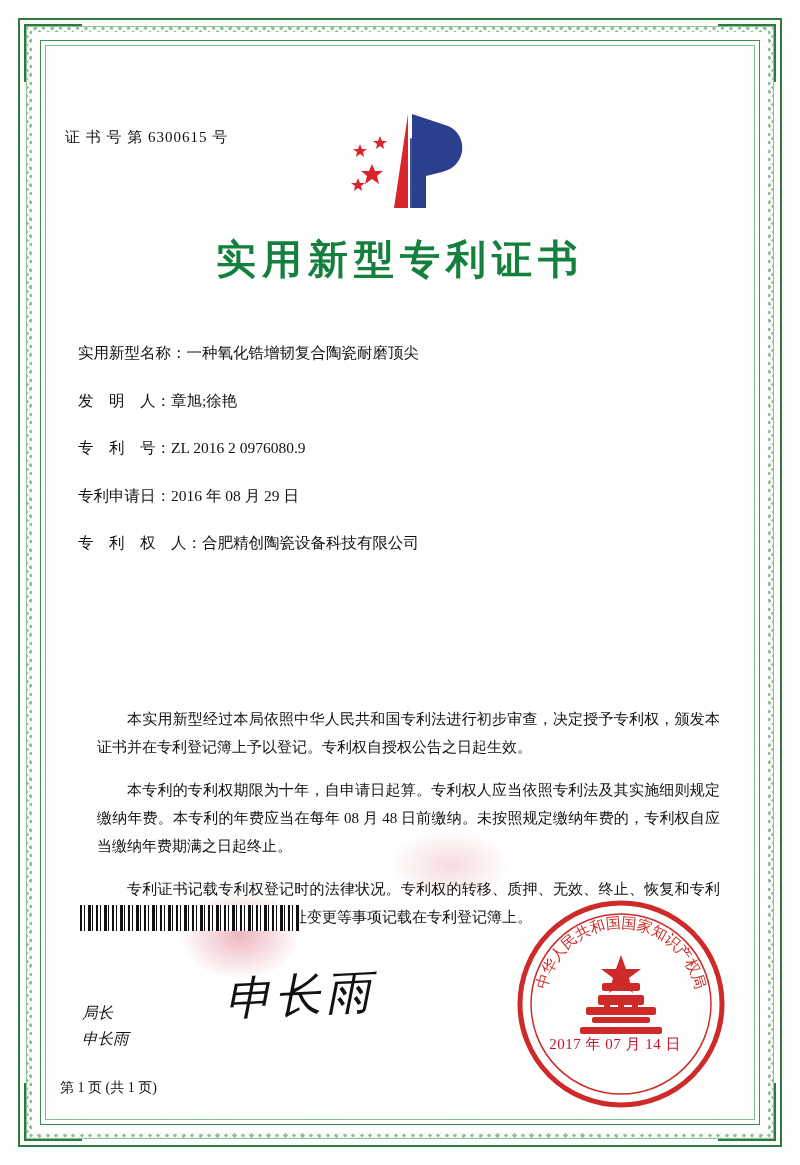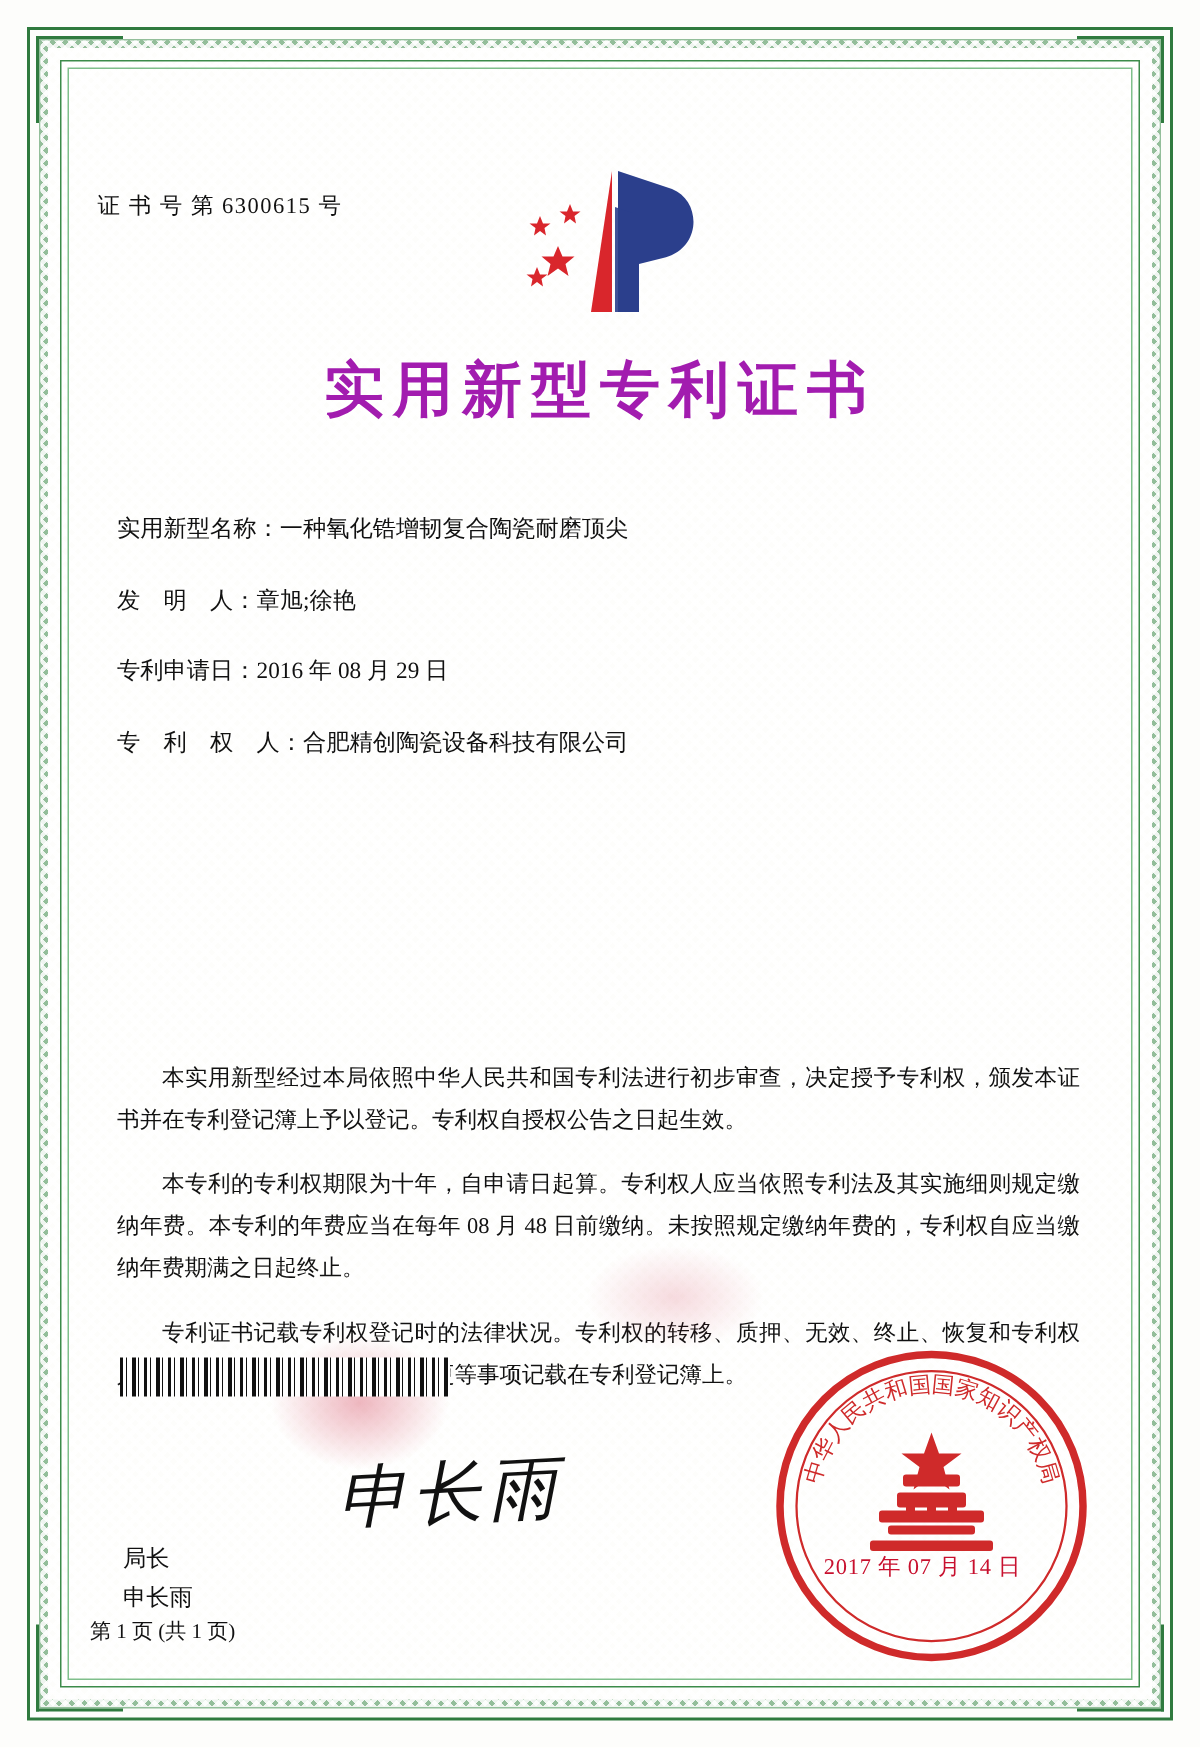--- a/index.html
+++ b/index.html
@@ -109,21 +109,21 @@
 
   .title {
     position: absolute;
     left: 0;
     top: 172px;
     width: 680px;
     text-align: center;
     font-size: 40px;
     font-weight: bold;
     letter-spacing: 6px;
-    color: #a21caf;
+    color: #15803d;
     font-family: Liberation Sans, sans-serif;
   }
 
   .fields {
     position: absolute;
     left: 18px;
     top: 285px;
     width: 640px;
   }
   .field {
@@ -146,20 +146,21 @@
     top: 630px;
     width: 642px;
   }
   .para {
     font-size: 15px;
     line-height: 28px;
     text-indent: 30px;
     text-align: justify;
     color: #111;
     margin-bottom: 2px;
+    margin-left: 19px;
   }
 
   
   .barcode {
     position: absolute;
     left: 20px;
     top: 845px;
     width: 220px;
     height: 26px;
     background: repeating-linear-gradient(
@@ -171,24 +172,25 @@
       #111 8px, #111 11px,
       #fff 11px, #fff 12px,
       #111 12px, #111 13px,
       #fff 13px, #fff 16px
     );
   }
 
   .director-block {
     position: absolute;
     left: 22px;
-    top: 967px;
+    top: 940px;
     font-size: 15.5px;
     line-height: 26px;
     color: #111;
+    font-style: italic;
   }
 
   .signature {
     position: absolute;
     left: 165px;
     top: 905px;
     font-size: 46px;
     font-family: "DejaVu Serif", serif;
     color: #111;
     letter-spacing: 4px;
@@ -267,20 +269,23 @@
 
 
     <div class="title">实用新型专利证书</div>
 
     <div class="fields">
       <div class="field">
         <span class="lbl">实用新型名称：</span><span class="val">一种氧化锆增韧复合陶瓷耐磨顶尖</span>
       </div>
       <div class="field">
         <span class="lbl">发　明　人：</span><span class="val">章旭;徐艳</span>
+      </div>
+      <div class="field">
+        <span class="lbl">专　利　号：</span><span class="val">ZL 2016 2 0976080.9</span>
       </div>
       <div class="field">
         <span class="lbl">专利申请日：</span><span class="val">2016 年 08 月 29 日</span>
       </div>
       <div class="field">
         <span class="lbl">专　利　权　人：</span><span class="val">合肥精创陶瓷设备科技有限公司</span>
       </div>
     </div>
 
     <div class="paras">

